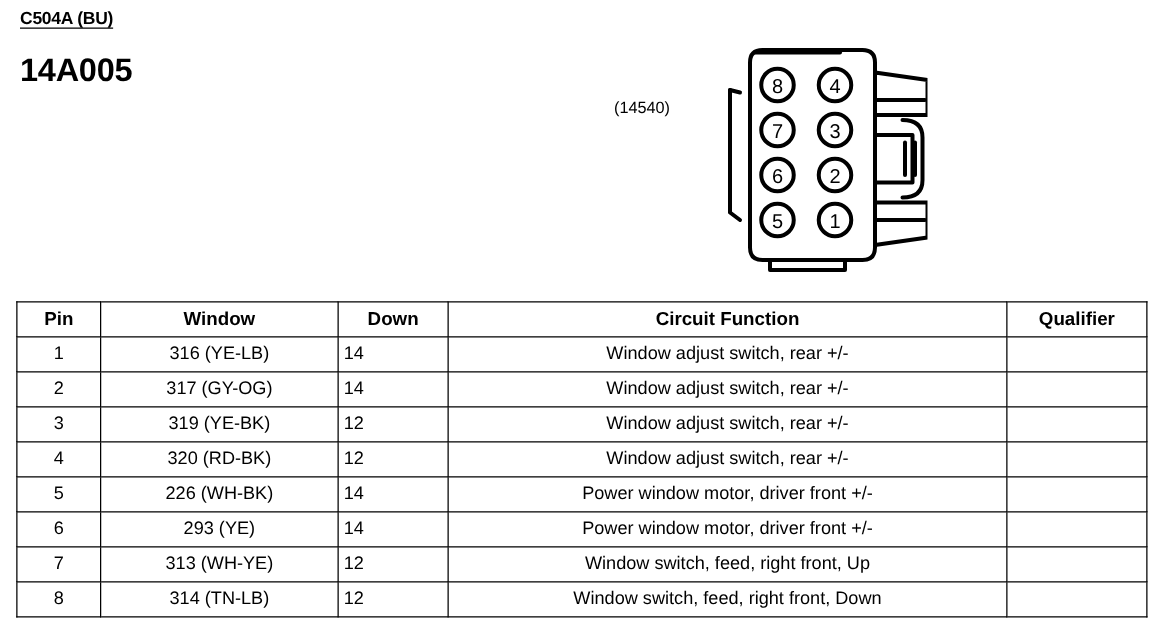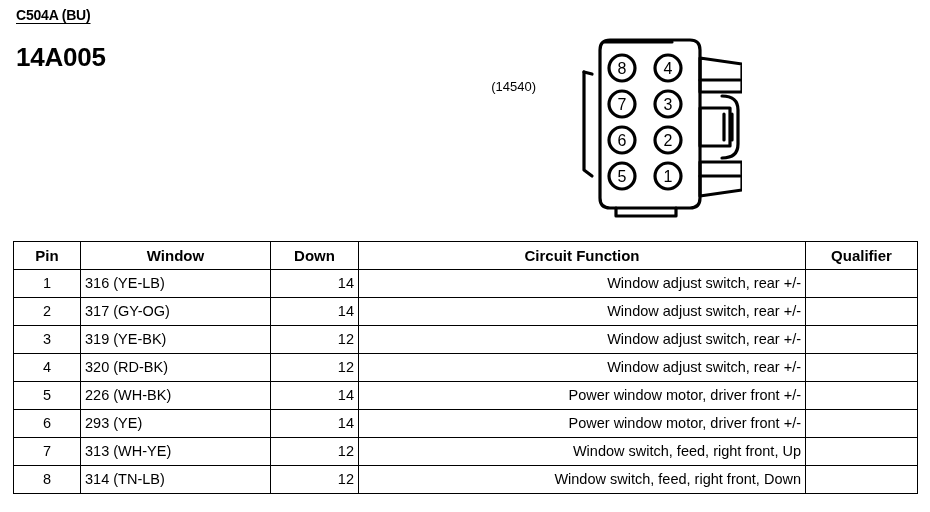--- a/index.html
+++ b/index.html
@@ -88,23 +88,23 @@
     line-height: 1;
     vertical-align: middle;
     box-sizing: border-box;
   }
   table.pin-table th {
     font-weight: bold;
     font-size: 15px;
     text-align: center;
   }
   td.c-pin     { text-align: center; }
-  td.c-circuit { }
-  td.c-gauge   { text-align: right; }
-  td.c-func    { text-align: right; padding-left: 7px; margin-left: 40px; }
+  td.c-circuit { text-align: center; }
+  td.c-gauge   { text-align: left; }
+  td.c-func    { text-align: center; padding-left: 7px; margin-left: 40px; }
   td.c-qual    { text-align: left; }
 
   col.w-pin     { width: 67px;  }
   col.w-circuit { width: 190px; }
   col.w-gauge   { width: 88px;  }
   col.w-func    { width: 447px; }
   col.w-qual    { width: 112px; }
 </style>
 </head>
 <body>

